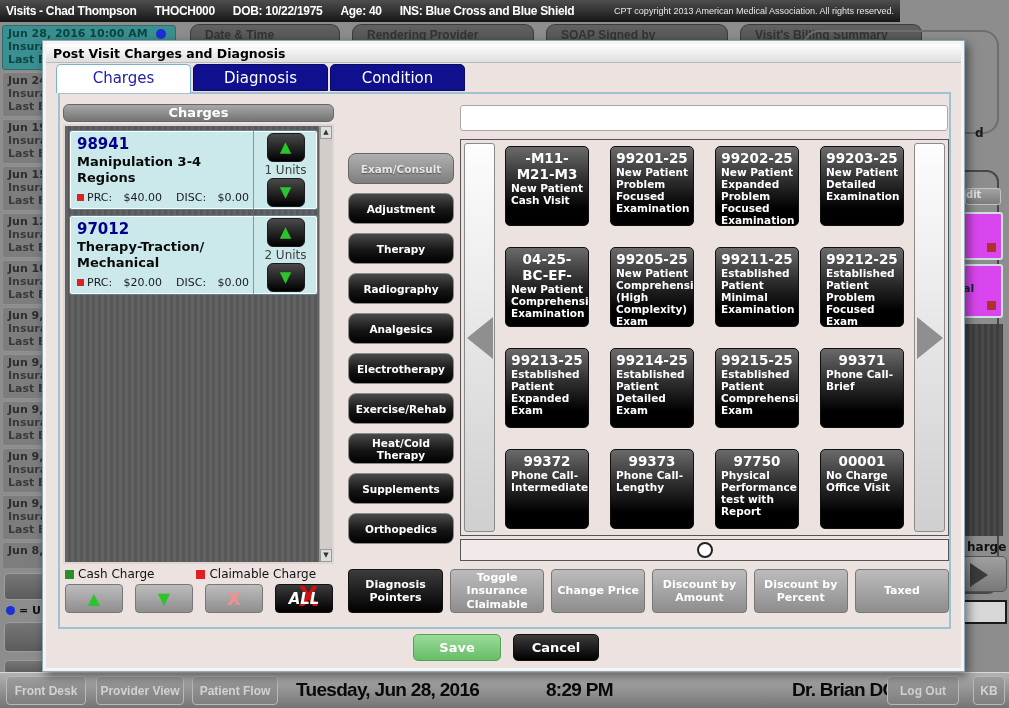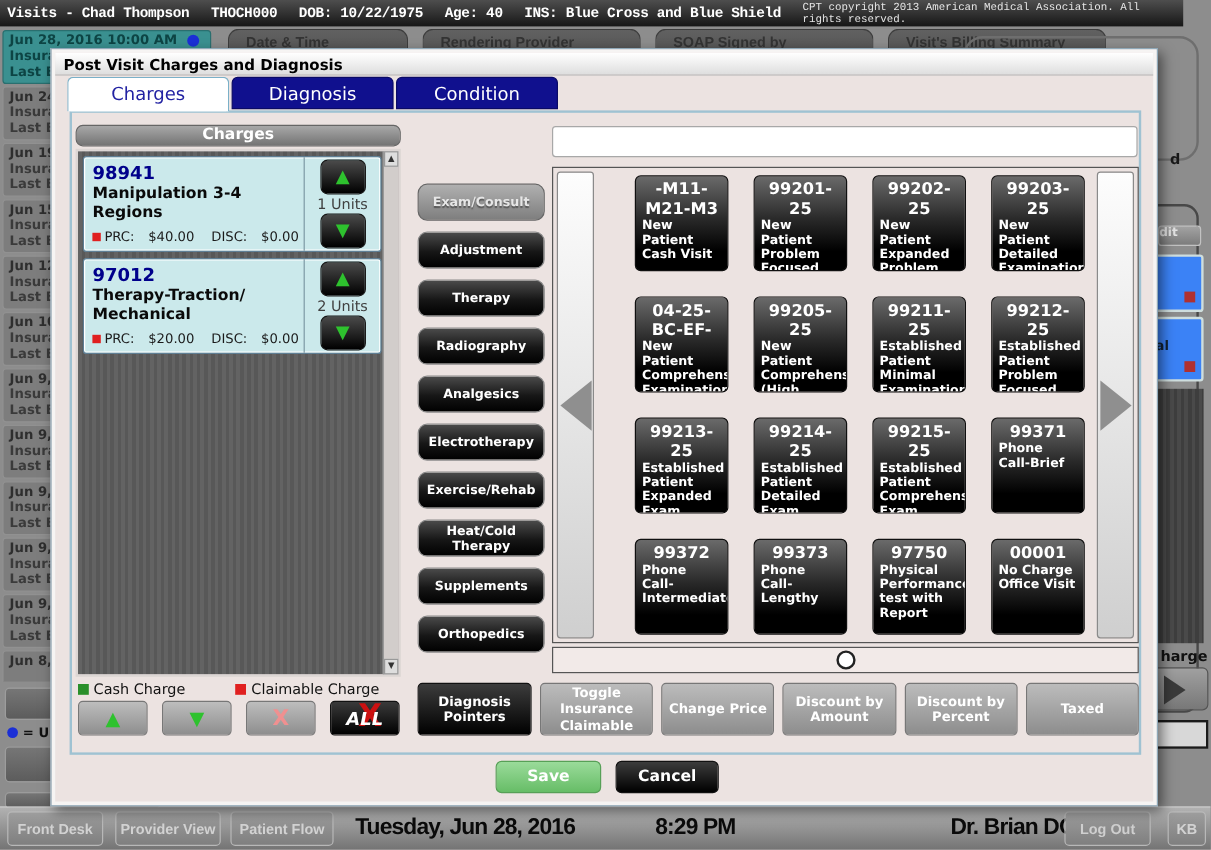--- a/index.html
+++ b/index.html
@@ -1,24 +1,24 @@
 <!DOCTYPE html>
 <html><head>
 <meta charset="utf-8">
 <style>
   * { margin:0; padding:0; box-sizing:border-box; }
   html,body { width:1009px; height:708px; overflow:hidden; background:#8d8d8d;
               font-family:"DejaVu Sans", sans-serif; }
   .screen { position:relative; width:1009px; height:708px; background:#8d8d8d; overflow:hidden; }
 
   
-  .topbar { position:absolute; left:0; top:0; width:986px; height:22px; z-index:6;
+  .topbar { position:absolute; left:0; top:0; width:900px; height:22px; z-index:6;
             background:linear-gradient(180deg,#4e4e4e,#161616);
             display:flex; align-items:center; padding:0 6px;
-            font-family:Liberation Mono, monospace; color:#fff; font-weight:bold; font-size:12px; letter-spacing:-0.3px; }
+            font-family:Liberation Sans, sans-serif; color:#fff; font-weight:bold; font-size:12px; letter-spacing:-0.3px; }
   .topbar .seg { margin-right:18px; white-space:nowrap; }
   .topbar .copy { margin-left:auto; font-weight:normal; font-size:9px; color:#e6e6e6; letter-spacing:0; }
 
   
   .bg-tabs { position:absolute; left:190px; top:24px; display:flex; gap:12px; z-index:1; }
   .bg-tab { width:182px; height:26px; background:linear-gradient(180deg,#616161,#505050);
             border:1px solid #3c3c3c; border-bottom:none; border-radius:9px 9px 0 0;
             color:#333; font-weight:bold; font-size:12px; padding:3px 0 0 14px;
             font-family:"Liberation Sans", sans-serif; white-space:nowrap; overflow:hidden; }
   .bg-tab:first-child { width:150px; }
@@ -48,21 +48,21 @@
   
   .bg-right { position:absolute; left:963px; top:22px; width:46px; height:650px; z-index:1; }
   .frag-arc { position:absolute; left:-160px; top:8px; width:196px; height:104px;
               border:2px solid #6e6e6e; border-radius:16px; }
   .frag-d { position:absolute; left:12px; top:104px; font-size:12px; font-weight:bold; color:#1a1a1a; }
   .frag-panel { position:absolute; left:-160px; top:148px; width:196px; height:424px;
                 border:2px solid #484848; border-radius:12px; }
   .frag-edit { position:absolute; left:2px; top:166px; width:36px; height:17px;
                background:linear-gradient(180deg,#a2a2a2,#7c7c7c); border:1px solid #c2c2c2;
                border-radius:3px; color:#e2e2e2; font-weight:bold; font-size:10px; text-align:left; }
-  .frag-card { position:absolute; left:-6px; width:46px; background:#3b82f6;
+  .frag-card { position:absolute; left:-6px; width:46px; background:#d946ef;
                border:2px solid #cfdede; border-radius:3px; }
   .fc1 { top:190px; height:48px; }
   .fc2 { top:242px; height:54px; font-size:11px; font-weight:bold; color:#123; padding:16px 0 0 4px; }
   .red-sq { position:absolute; right:5px; bottom:6px; width:9px; height:9px; background:#b03030; }
   .frag-dark { position:absolute; left:-6px; top:302px; width:46px; height:212px;
                background:repeating-linear-gradient(90deg,#4a4a4a 0 3px,#3e3e3e 3px 6px); }
   .frag-charge { position:absolute; left:4px; top:518px; font-size:12px; font-weight:bold; color:#111; }
   .frag-arrowbtn { position:absolute; left:-8px; top:534px; width:52px; height:36px;
                    background:linear-gradient(180deg,#a0a0a0,#787878); border:1px solid #555; border-radius:5px; }
   .frag-arrowbtn .tri-r { position:absolute; left:14px; top:6px; width:0; height:0;
@@ -157,21 +157,21 @@
                 border:1px solid #a8a8a8; border-radius:3px; background:#fff; font-size:13px; padding:0 6px; }
   .grid-region { position:absolute; left:417px; top:98px; width:489px; height:397px;
                  border:1px solid #555; background:#ece3e1; display:flex; padding:2px; }
   .nav-bar { width:31px; margin:1px; background:linear-gradient(180deg,#fdfdfd,#cfcfcf);
              border:1px solid #8a8a8a; border-radius:3px; display:flex; align-items:center; justify-content:center; }
   .tri-left { width:0; height:0; border-top:21px solid transparent; border-bottom:21px solid transparent;
               border-right:26px solid #8f8f8f; }
   .tri-right { width:0; height:0; border-top:21px solid transparent; border-bottom:21px solid transparent;
                border-left:26px solid #8f8f8f; }
   .cells { flex:1; display:grid; grid-template-columns:repeat(4,1fr); grid-template-rows:repeat(4,1fr);
-           gap:21px; padding:4px 9px;margin-left:24px; }
+           gap:21px; padding:4px 9px; }
   .cell { background:linear-gradient(180deg,#6a6a6a 0%,#2a2a2a 45%,#000 80%);
           border:1px solid #101010; border-radius:5px; color:#fff; padding:3px 5px; overflow:hidden; }
   .cell .c-code { font-size:13.5px; font-weight:bold; text-align:center; }
   .cell .c-desc { font-size:10.5px; font-weight:bold; line-height:1.15; }
 
   .pager { position:absolute; left:417px; top:498px; width:489px; height:22px;
            border:1px solid #555; background:#f2eae8; display:flex; align-items:center; justify-content:center; }
   .pager .circ { width:16px; height:16px; border-radius:50%; background:#fff; border:2px solid #222; }
 
   

